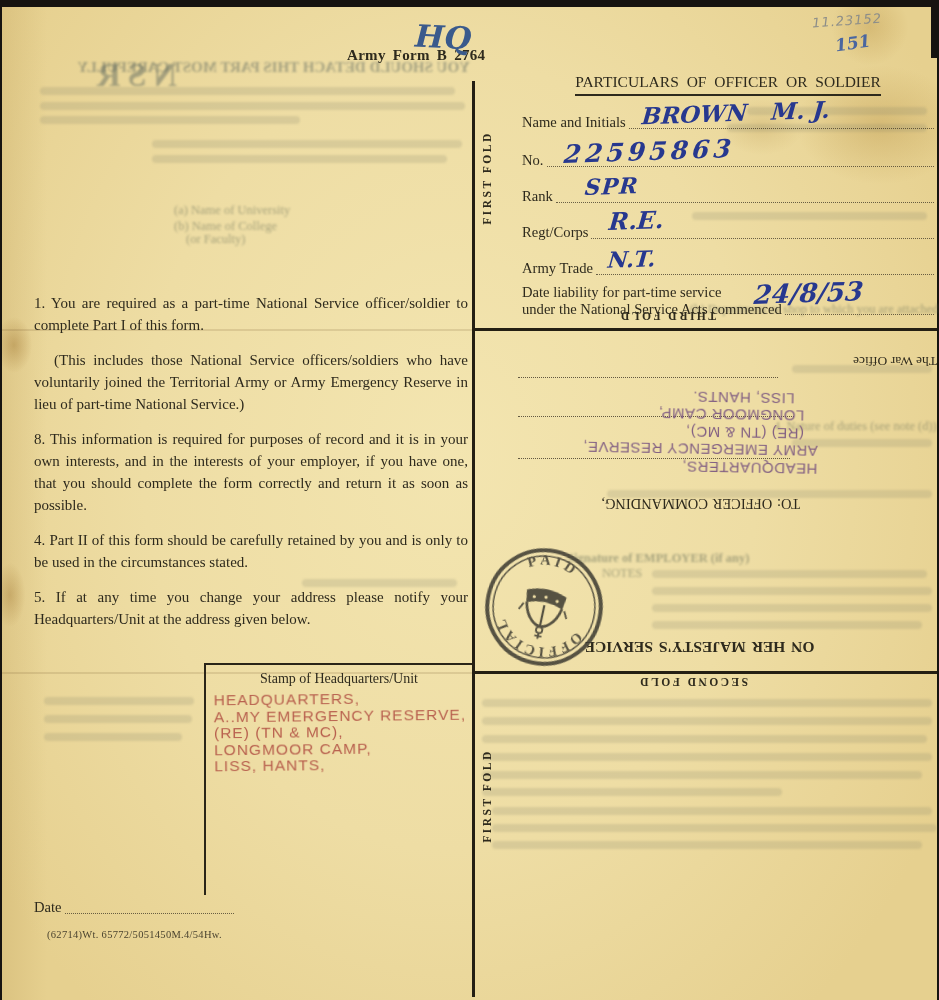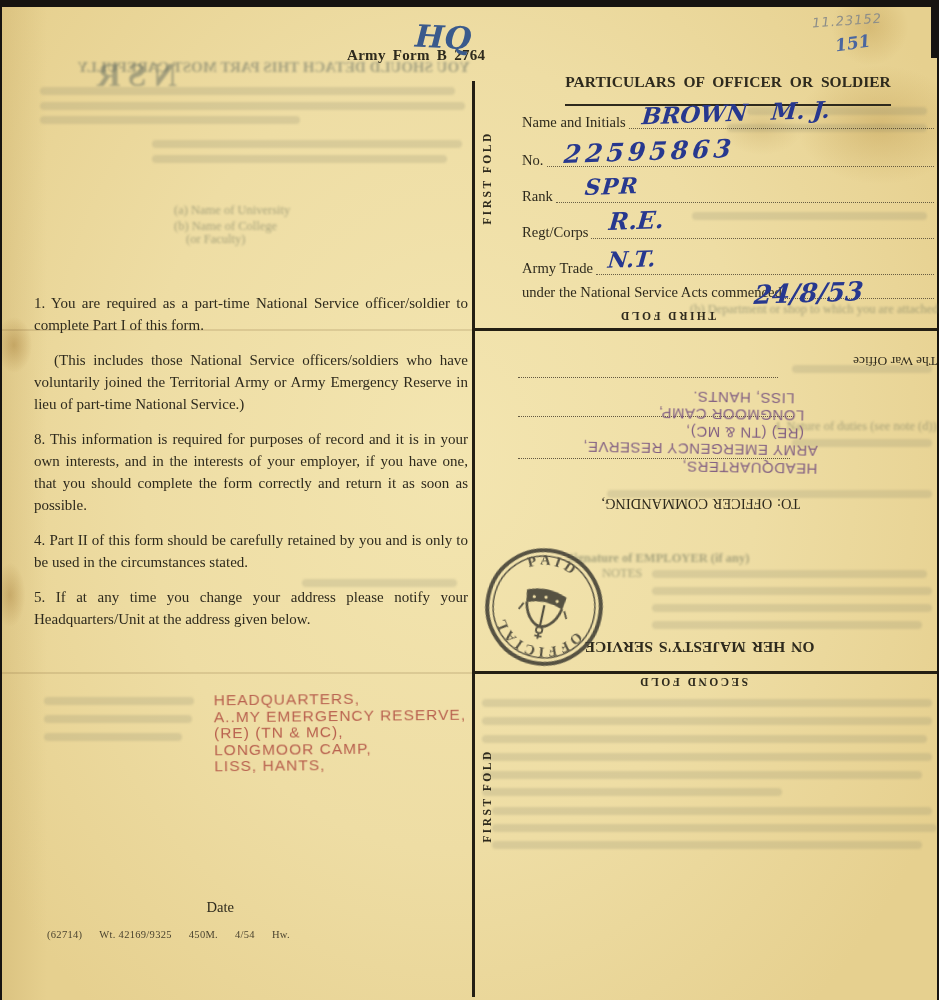--- a/index.html
+++ b/index.html
@@ -26,22 +26,22 @@
   #army-form{left:345px;top:40px;font-size:15px;font-weight:bold;letter-spacing:0.3px;word-spacing:3px;}
   #notice-block{left:32px;top:176px;width:434px;}
   #notice-title{font-size:15px;font-weight:bold;word-spacing:3px;}
   #notice-subtitle{margin-top:27px;font-size:15px;font-weight:bold;word-spacing:2px;}
   #notice-acts{margin-top:24px;font-size:14.5px;font-weight:bold;word-spacing:2px;}
   #paragraphs{left:32px;top:286px;width:434px;}
   #paragraphs p{margin:0 0 13px 0;font-size:15px;line-height:1.46;text-align:justify;color:#2e2a1d;}
   #paragraphs p.indent{text-indent:20px;margin-bottom:14px;}
   
   #particulars-title-wrap{left:520px;top:66px;width:412px;text-align:center;}
-  #particulars-title{display:inline-block;font-size:15.5px;font-weight:bold;word-spacing:4px;
-    border-bottom:2px solid #2e2a1d;padding-bottom:13px;}
+  #particulars-title{display:inline-block;font-size:15.5px;font-weight:normal;word-spacing:4px;
+    border-bottom:2px solid #2e2a1d;padding-bottom:3px;}
   .field-row{position:absolute;left:520px;width:412px;display:flex;align-items:flex-end;font-size:14.6px;}
   .leader{flex:1;border-bottom:1.6px dotted rgba(62,54,38,0.75);margin:0 0 2px 3px;}
   .hand{
     position:absolute;font-family:"DejaVu Serif","Liberation Serif",serif;
     font-style:italic;font-weight:bold;color:#27388f;white-space:pre;
     transform:rotate(-2deg) skewX(-7deg);
   }
   #hw-hq{left:413px;top:12px;font-size:31px;color:#3a5a8c;transform:rotate(3deg);}
   #hw-pen-number{left:833px;top:26px;font-size:17px;color:#4a66a0;transform:rotate(-8deg);}
   #hw-pencil-number{position:absolute;left:810px;top:6px;font-size:13px;color:#8d8e89;
@@ -72,22 +72,22 @@
   #postal-stamp{left:479px;top:537px;width:126px;height:126px;transform:rotate(192deg);
     opacity:0.85;filter:blur(0.3px);}
   
   #stamp-box{left:202px;top:656px;width:266px;height:230px;
     border-top:2px solid #2a2518;border-left:2px solid #2a2518;}
   #stamp-box-label{margin-top:6px;text-align:center;font-size:14px;}
   #hq-stamp{left:212px;top:684px;font-family:"Liberation Sans","DejaVu Sans",sans-serif;
     font-size:15.5px;line-height:16.5px;letter-spacing:1px;color:rgba(172,68,58,0.82);
     transform:rotate(-0.6deg);filter:blur(0.2px);white-space:nowrap;}
   
-  #date-row{left:32px;top:892px;width:200px;display:flex;align-items:flex-end;font-size:14.6px;flex-direction:column;}
-  #print-code{left:45px;top:922px;display:flex;gap:17px;font-size:10.5px;color:#4a432f;letter-spacing:0.3px;}
+  #date-row{left:32px;top:892px;width:200px;display:flex;align-items:flex-end;font-size:14.6px;}
+  #print-code{left:45px;top:922px;display:flex;gap:0;font-size:10.5px;color:#4a432f;letter-spacing:0.3px;}
   
   .ghost{position:absolute;color:rgba(100,108,86,0.55);filter:blur(0.8px);white-space:nowrap;
     font-family:"Liberation Serif",serif;}
   .mirror{transform:scaleX(-1);}
   #ghost-nsr{left:65px;top:50px;width:110px;font-size:33px;font-weight:bold;letter-spacing:7px;
     color:rgba(95,105,95,0.5);}
   #ghost-headline{left:112px;top:52px;width:356px;font-size:15px;font-weight:bold;text-align:center;
     color:rgba(95,105,95,0.5);}
   .ghost-frag{font-size:12.5px;color:rgba(100,108,86,0.5);margin-top:16px;}
   .gbar{position:absolute;height:8px;border-radius:4px;background:rgba(128,132,106,0.20);filter:blur(0.8px);}
@@ -147,35 +147,38 @@
   <div class="hand" id="hw-pen-number">151</div>
 
   <div class="abs" id="paragraphs">
     <p>1.  You are required as a part-time National Service officer/soldier to complete Part I of this form.</p>
     <p class="indent">(This includes those National Service officers/soldiers who have voluntarily joined the Territorial Army or Army Emergency Reserve in lieu of part-time National Service.)</p>
     <p>8.  This information is required for purposes of record and it is in your own interests, and in the interests of your employer, if you have one, that you should complete the form correctly and return it as soon as possible.</p>
     <p>4.  Part II of this form should be carefully retained by you and is only to be used in the circumstances stated.</p>
     <p>5.  If at any time you change your address please notify your Headquarters/Unit at the address given below.</p>
   </div>
 
+  <div class="abs" id="stamp-box">
+    <div id="stamp-box-label">Stamp of Headquarters/Unit</div>
+  </div>
   <div class="abs" id="hq-stamp">
     <div>HEADQUARTERS,</div>
     <div>A..MY EMERGENCY RESERVE,</div>
     <div>(RE) (TN &amp; MC),</div>
     <div>LONGMOOR CAMP,</div>
     <div>LISS, HANTS,</div>
   </div>
 
   <div class="abs" id="date-row">
     <span>Date</span>
     <span class="leader"></span>
   </div>
   <div class="abs" id="print-code">
     <span>(62714)</span>
-    <span>Wt. 42169/9325</span>
+    <span>Wt. 65772/5051</span>
     <span>450M.</span>
     <span>4/54</span>
     <span>Hw.</span>
   </div>
 
   <div class="abs" id="fold-line-vert"></div>
   <div class="fold-label" id="first-fold-1">FIRST FOLD</div>
   <div class="fold-label" id="first-fold-2">FIRST FOLD</div>
   <div class="fold-hline" id="third-fold-line"></div>
   <div class="fold-label rot180" id="third-fold-label">THIRD FOLD</div>
@@ -210,20 +213,21 @@
   </div>
   <div class="hand" style="left:607px;top:199px;font-size:24px;">R.E.</div>
 
   <div class="field-row" style="top:253px;">
     <span>Army Trade</span>
     <span class="leader"></span>
   </div>
   <div class="hand" style="left:606px;top:239px;font-size:22px;">N.T.</div>
 
   <div class="abs" style="left:520px;top:277px;width:412px;font-size:14.6px;line-height:16.5px;">
+    <div>Date liability for part-time service</div>
     <div style="display:flex;align-items:flex-end;text-align:right;">
       <span>under the National Service Acts commenced</span>
       <span class="leader"></span>
     </div>
   </div>
   <div class="hand" style="left:752px;top:271px;font-size:26px;">24/8/53</div>
 
   <div class="abs rot180" id="war-office">The War Office</div>
   <div class="addr-dots" id="addr-dots-1"></div>
   <div class="addr-dots" id="addr-dots-2"></div>

